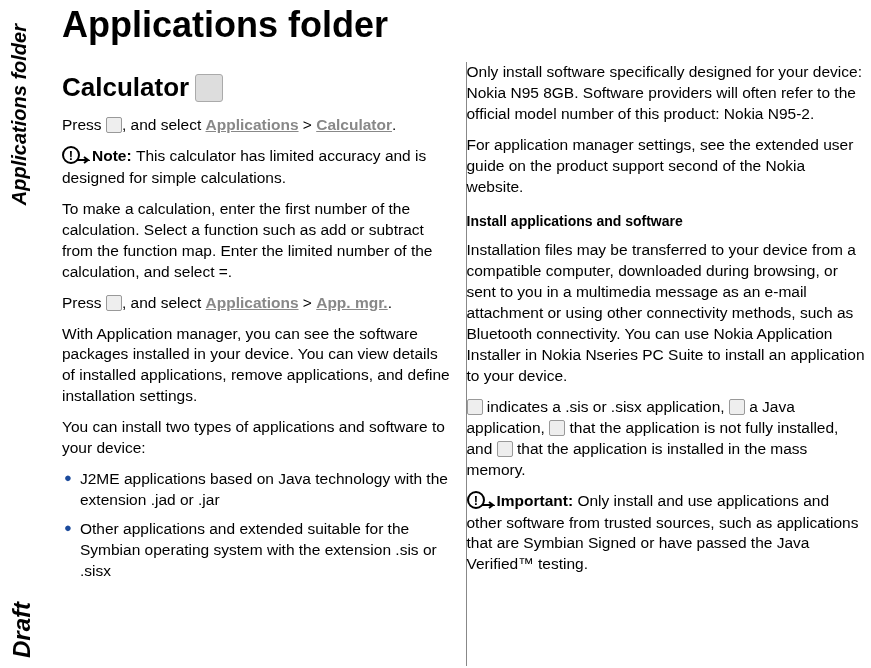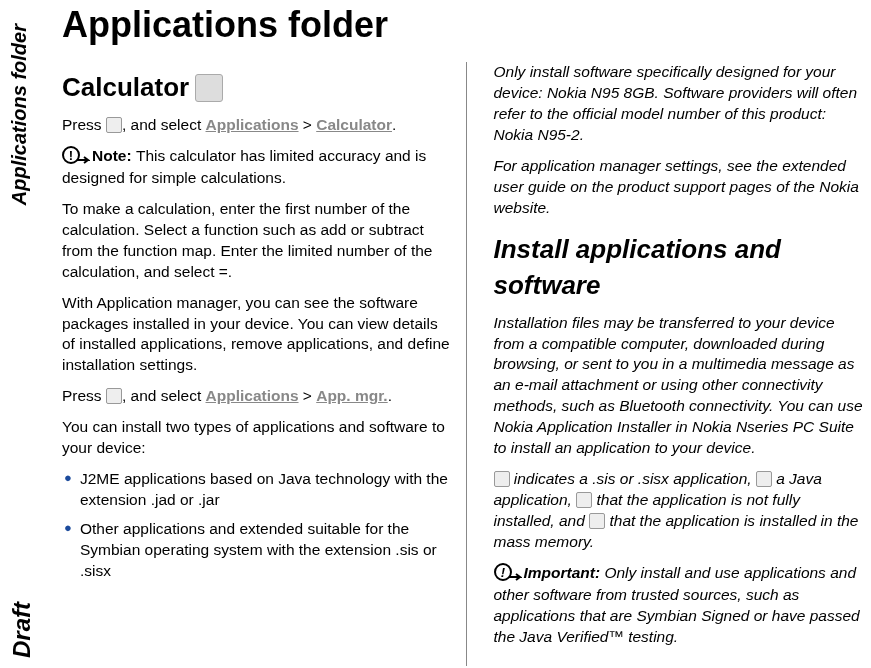--- a/index.html
+++ b/index.html
@@ -50,36 +50,35 @@
       display: flex;
       flex: 1;
     }
     .col {
       width: 50%;
       padding-right: 12px;
       font-size: 15.5px;
       line-height: 1.35;
     }
     .col.right {
-      padding-left: 27px;
+      padding-left: 0;
       padding-right: 4px;
       border-left: 1px solid #888;
-      font-style: italic;
     }
     h2 {
       font-size: 26px;
       font-weight: bold;
       margin-top: 8px;
       margin-bottom: 10px;
       display: flex;
       align-items: center;
       gap: 6px;
     }
     h3 {
-      font-size: 26px;
+      font-size: 14px;
       font-weight: bold;
       margin-top: 14px;
       margin-bottom: 10px;
     }
     p { margin-bottom: 10px; }
     .gray { color: #888; font-weight: bold; text-decoration: underline; }
     .inline-icon {
       display: inline-block;
       vertical-align: middle;
       width: 16px;
@@ -147,37 +146,37 @@
               <circle cx="9" cy="9" r="8" fill="none" stroke="#000" stroke-width="2"></circle>
               <text x="9" y="14" text-anchor="middle" font-size="13" font-weight="bold">!</text>
               <path d="M15 14 L26 14 L22 11 M26 14 L22 17" fill="none" stroke="#000" stroke-width="2"></path>
             </svg>
         </span><span class="bold">Note:  </span><span>This calculator has limited accuracy and is designed for simple calculations.</span>
       </p>
 
       <p>To make a calculation, enter the first number of the calculation. Select a function such as add or subtract from the function map. Enter the limited number of the calculation, and select =.</p>
 
 
-      <p>With Application manager, you can see the software packages installed in your device. You can view details of installed applications, remove applications, and define installation settings.</p>
-
       <p>
         <span>Press </span><span class="inline-icon"></span><span>, and select </span><span class="gray">Applications</span><span> &gt; </span><span class="gray">App. mgr.</span><span>.</span>
       </p>
+
+      <p>With Application manager, you can see the software packages installed in your device. You can view details of installed applications, remove applications, and define installation settings.</p>
 
       <p>You can install two types of applications and software to your device:</p>
 
       <ul>
         <li>J2ME applications based on Java technology with the extension .jad or .jar</li>
         <li>Other applications and extended suitable for the Symbian operating system with the extension .sis or .sisx</li>
       </ul>
     </div>
 
     <div class="col right">
       <p>Only install software specifically designed for your device: Nokia N95 8GB. Software providers will often refer to the official model number of this product: Nokia N95-2.</p>
-      <p>For application manager settings, see the extended user guide on the product support pages of the Nokia website.</p>
+      <p>For application manager settings, see the extended user guide on the product support second of the Nokia website.</p>
 
       <h3>Install applications and software</h3>
 
       <p>Installation files may be transferred to your device from a compatible computer, downloaded during browsing, or sent to you in a multimedia message as an e-mail attachment or using other connectivity methods, such as Bluetooth connectivity. You can use Nokia Application Installer in Nokia Nseries PC Suite to install an application to your device.</p>
 
       <p>
         <span class="inline-icon"></span><span> indicates a .sis or .sisx application, </span><span class="inline-icon"></span><span> a Java application, </span><span class="inline-icon"></span><span> that the application is not fully installed, and </span><span class="inline-icon"></span><span> that the application is installed in the mass memory.</span>
       </p>
 
       <p>

